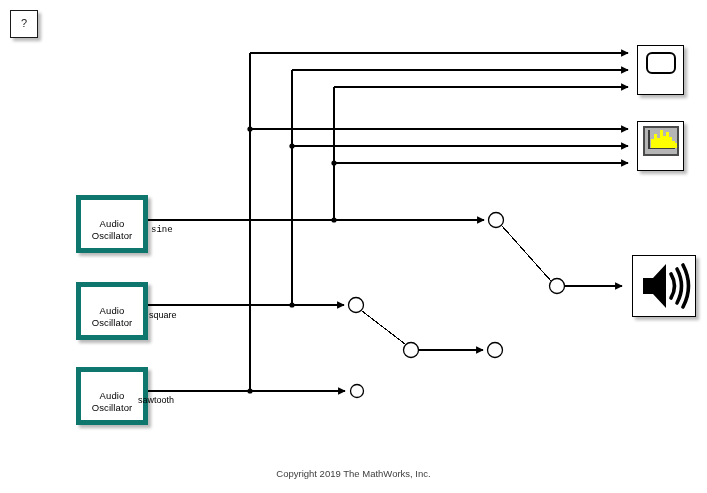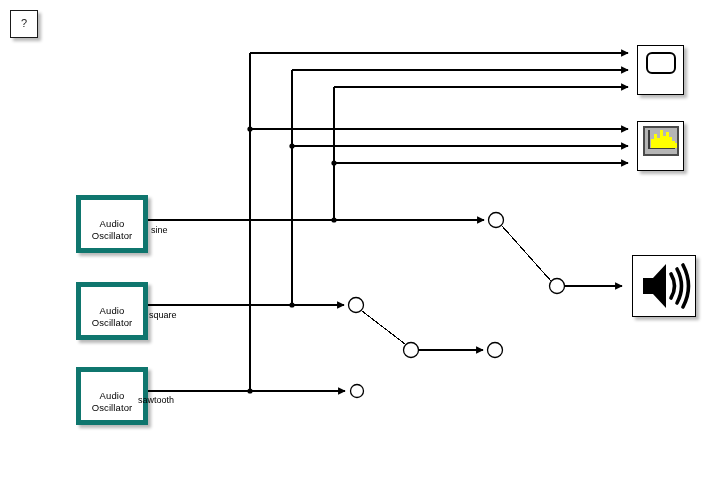--- a/index.html
+++ b/index.html
@@ -142,21 +142,21 @@
   </svg>
 
   <div class="blk" id="help-block">
     <span class="q">?</span>
   </div>
 
   <div class="blk osc" id="osc-sine">
     <div class="blk-label">Audio</div>
     <div class="blk-label" style="top:30px;">Oscillator</div>
   </div>
-  <div class="sig-label" style="left:151px;top:225px;">sine</div>
+  <div class="sig-label" style="left:151px;top:225px;font-family:Liberation Mono, monospace;">sine</div>
 
   <div class="blk osc" id="osc-square">
     <div class="blk-label">Audio</div>
     <div class="blk-label" style="top:30px;">Oscillator</div>
   </div>
   <div class="sig-label" style="left:149px;top:310px;">square</div>
 
   <div class="blk osc" id="osc-saw">
     <div class="blk-label">Audio</div>
     <div class="blk-label" style="top:30px;">Oscillator</div>
@@ -185,14 +185,15 @@
 
   <div class="blk" id="audio-block">
     <svg class="icon" width="62" height="60" viewBox="0 0 62 60">
       <path d="M 10 22 L 20 22 L 33 8 L 33 52 L 20 38 L 10 38 Z" fill="#000"></path>
       <path d="M 38 18 Q 45 30 38 42" stroke="#000" stroke-width="3.6" fill="none" stroke-linecap="round"></path>
       <path d="M 44 13 Q 53 30 44 47" stroke="#000" stroke-width="3.6" fill="none" stroke-linecap="round"></path>
       <path d="M 50 9 Q 61 30 50 51" stroke="#000" stroke-width="3.6" fill="none" stroke-linecap="round"></path>
     </svg>
   </div>
 
+  <div id="copyright">Copyright 2019 The MathWorks, Inc.</div>
 
 </div>
 
 </body></html>

